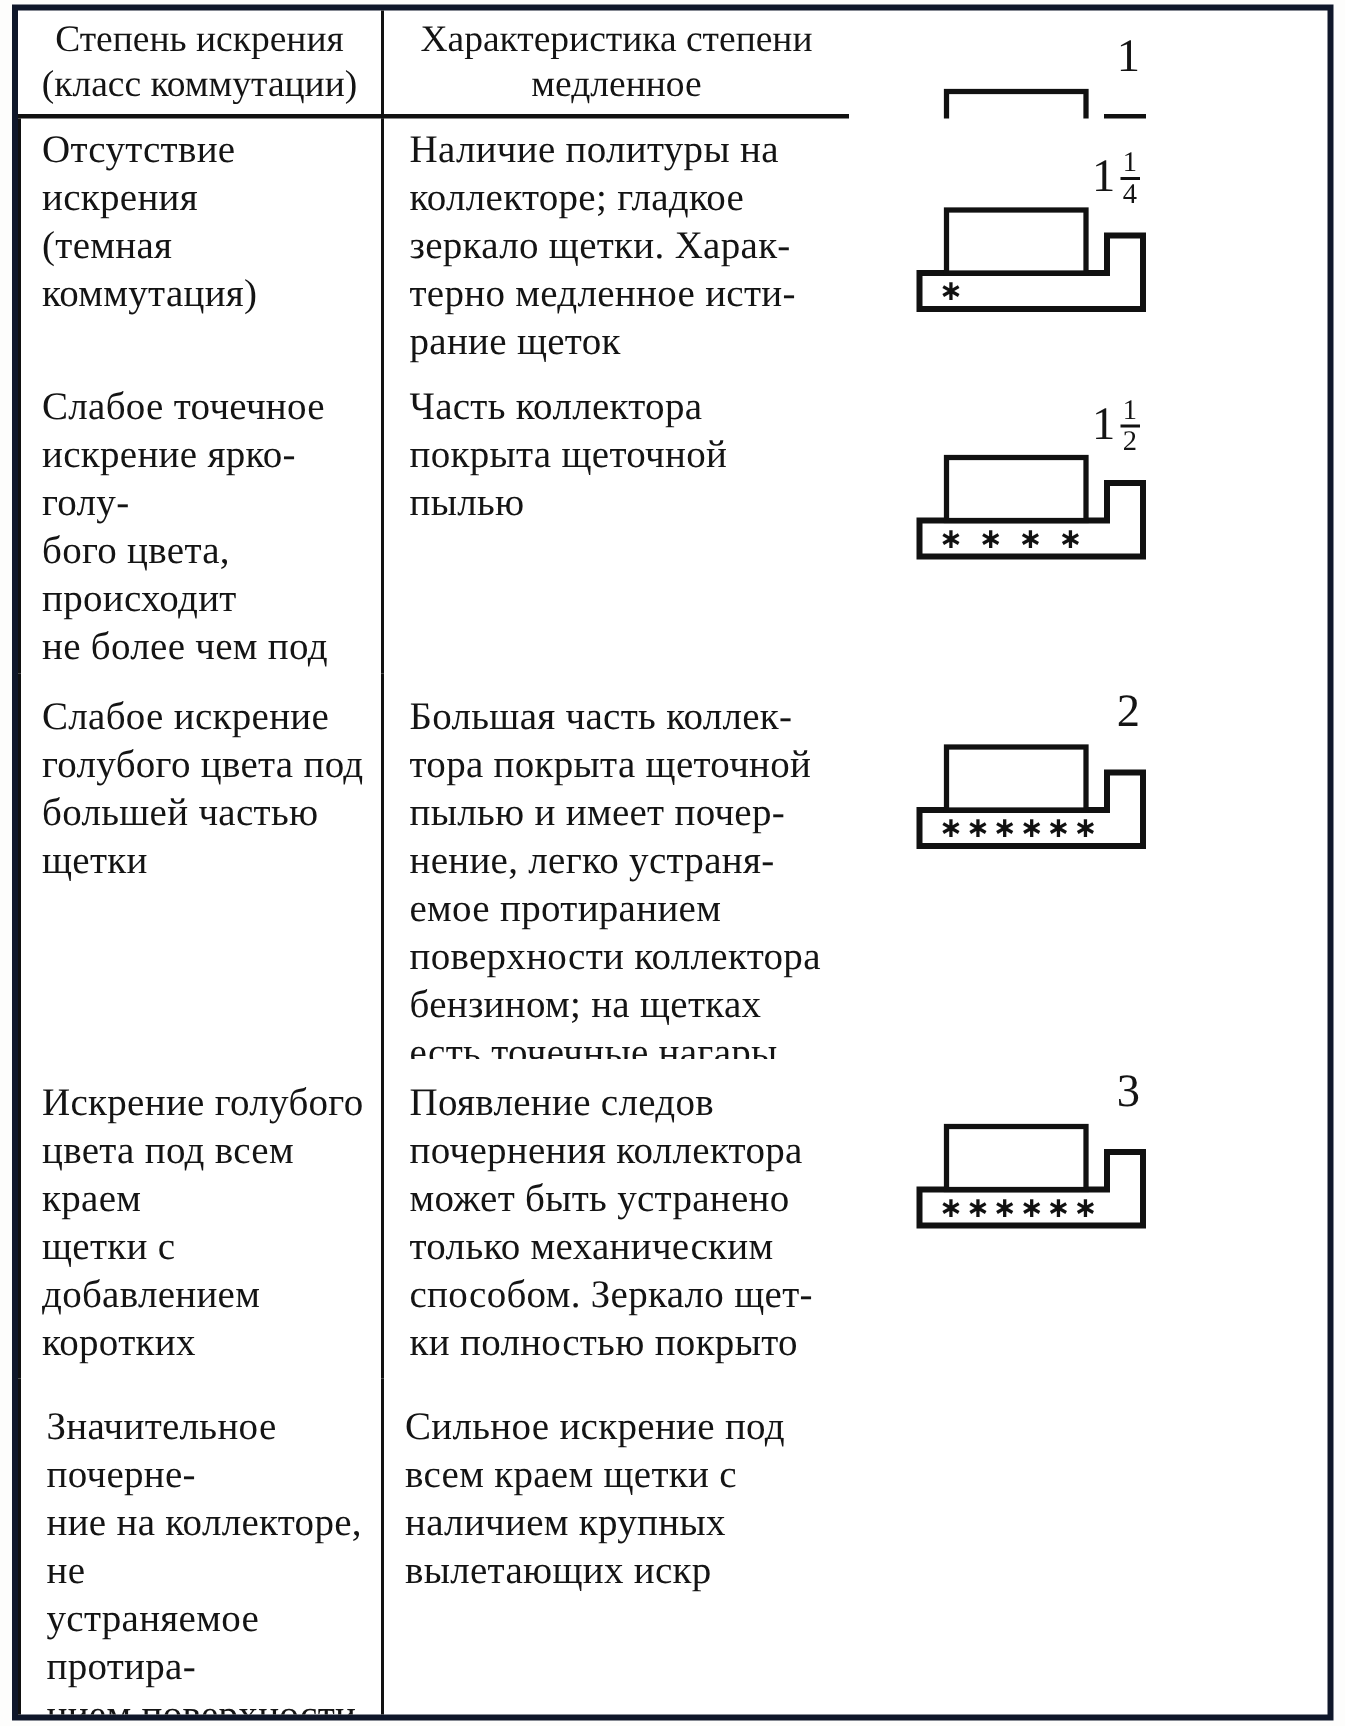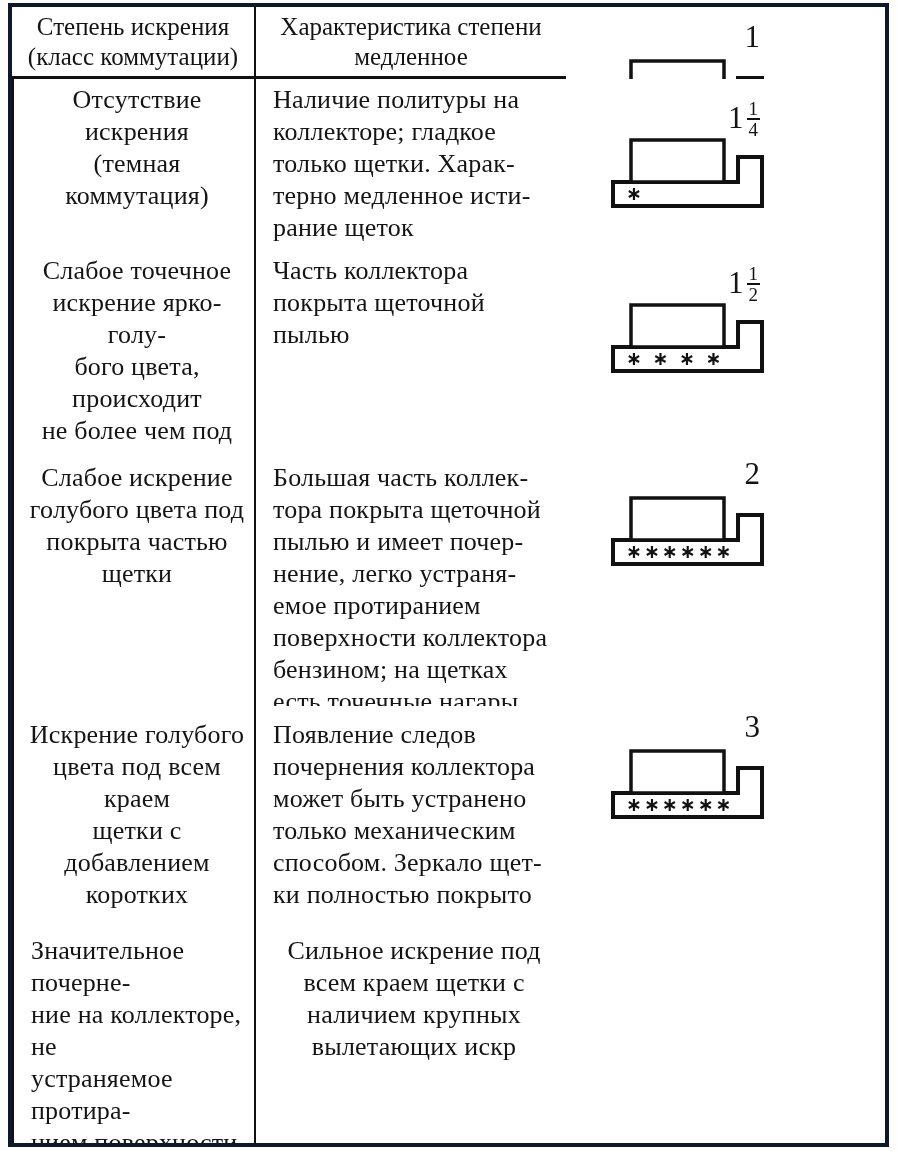--- a/index.html
+++ b/index.html
@@ -27,21 +27,21 @@
     text-align:center;
     font-size:25px;line-height:30px;
     padding:2px 6px;
     white-space:pre-line;
   }
   .text-block{
     white-space:pre-line;
     font-size:26px;line-height:32px;
     letter-spacing:0.2px;
   }
-  .c2{padding:6px 8px 0 14px;text-align:center;}
+  .c2{padding:6px 8px 0 14px;}
   .c3{padding:6px 8px 0 17px;}
   .pt1{padding-top:5px;}
   .pt2{padding-top:11px;}
   .pt3{padding-top:13px;}
   .pt4{padding-top:13px;}
   .pt5{padding-top:16px;}
   .dcell{padding-left:44px;}
   .d1{padding-top:13px;}
   .d2{padding-top:20px;}
   .d3{padding-top:20px;}
@@ -94,21 +94,21 @@
         </svg>
       </div>
     </div>
     <div class="cell vline c2 pt1">
       <div class="text-block">Отсутствие искрения
 (темная коммутация)</div>
     </div>
     <div class="cell vline c3 pt1">
       <div class="text-block">Наличие политуры на
 коллекторе; гладкое
-только щетки. Харак-
+зеркало щетки. Харак-
 терно медленное исти-
 рание щеток</div>
     </div>
 
     <div class="cell dcell d2">
       <div class="diagram-wrap">
         <div class="class-label"><span>1</span><span class="frac"><span class="num">1</span><span class="den">4</span></span></div>
         <svg class="brush-diagram" width="156" height="73" viewBox="0 0 156 73">
           <path d="M3 45 H128 V20 H152 V69 H3 Z" fill="#fff" stroke="#111" stroke-width="4"></path>
           <rect x="21" y="3" width="93" height="42" fill="#fff" stroke="#111" stroke-width="3.5"></rect>
@@ -136,21 +136,21 @@
         <svg class="brush-diagram" width="156" height="73" viewBox="0 0 156 73">
           <path d="M3 45 H128 V20 H152 V69 H3 Z" fill="#fff" stroke="#111" stroke-width="4"></path>
           <rect x="21" y="3" width="93" height="42" fill="#fff" stroke="#111" stroke-width="3.5"></rect>
           <text class="sparks" x="16" y="63">∗ ∗ ∗ ∗</text>
         </svg>
       </div>
     </div>
     <div class="cell vline c2 pt3">
       <div class="text-block">Слабое искрение
 голубого цвета под
-покрыта частью щетки</div>
+большей частью щетки</div>
     </div>
     <div class="cell vline c3 pt3">
       <div class="text-block">Большая часть коллек-
 тора покрыта щеточной
 пылью и имеет почер-
 нение, легко устраня-
 емое протиранием
 поверхности коллектора
 бензином; на щетках
 есть точечные нагары</div>

